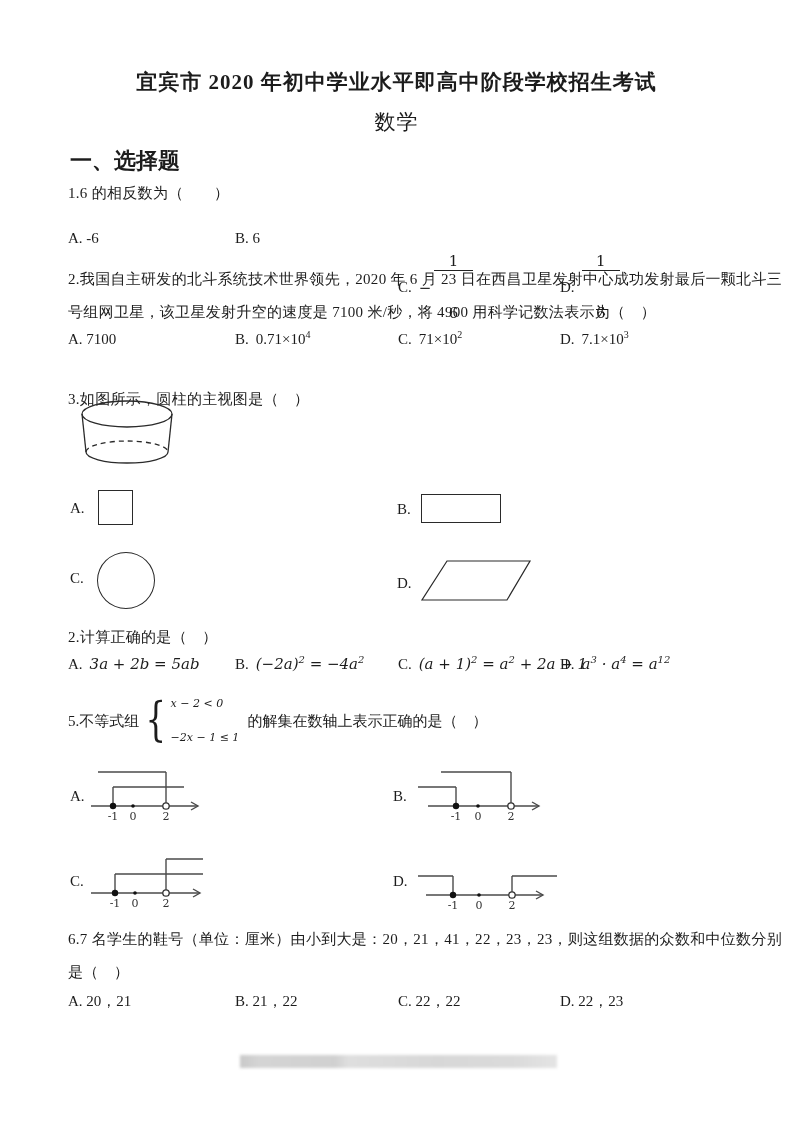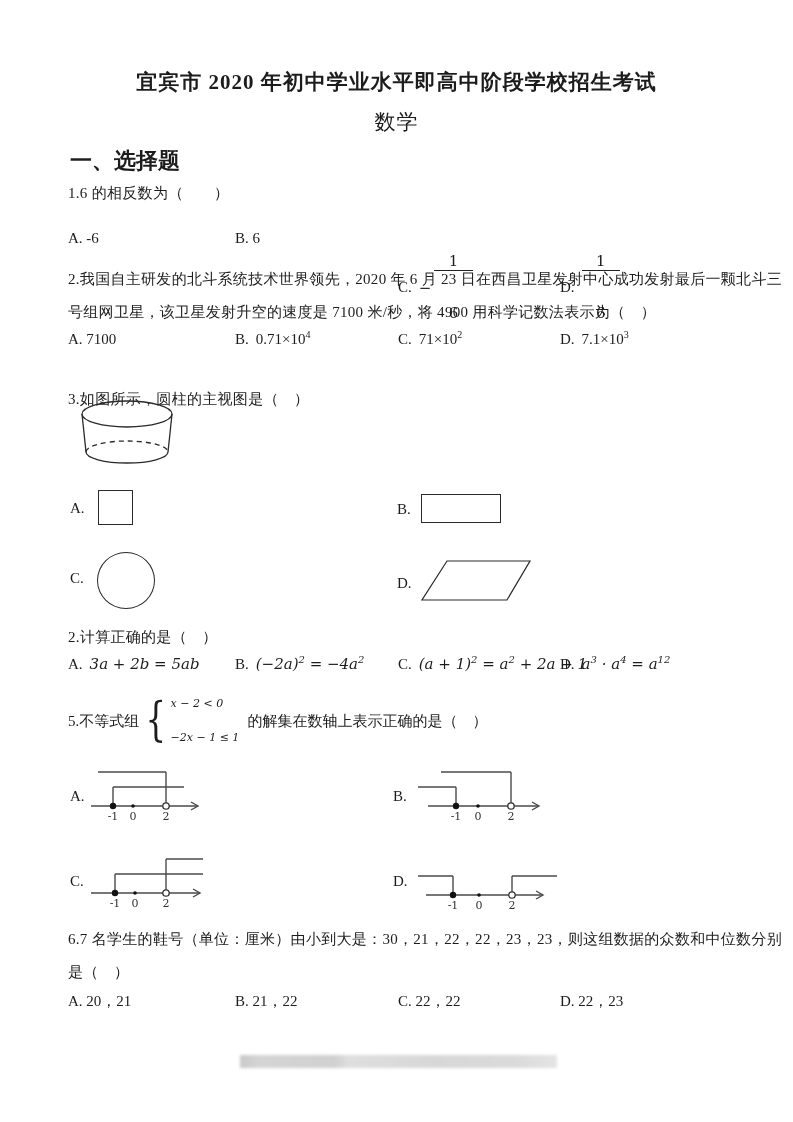--- a/index.html
+++ b/index.html
@@ -199,21 +199,21 @@
       <polyline points="123,42 130,46 123,50"></polyline>
       <circle class="dotf" cx="40" cy="46" r="3.2"></circle>
       <circle class="dotf" cx="66" cy="46" r="1.8"></circle>
       <circle class="doto" cx="99" cy="46" r="3.2"></circle>
       <text x="40" y="60" text-anchor="middle">-1</text>
       <text x="66" y="60" text-anchor="middle">0</text>
       <text x="99" y="60" text-anchor="middle">2</text>
     </svg>
   </div>
 
-  <div class="stem" style="top:930px">6.7 名学生的鞋号（单位：厘米）由小到大是：30，21，22，22，23，23，则这组数据的众数和中位数分别</div>
+  <div class="stem" style="top:930px">6.7 名学生的鞋号（单位：厘米）由小到大是：20，21，41，22，23，23，则这组数据的众数和中位数分别</div>
   <div class="stem" style="top:963px">是（　）</div>
   <div class="row" style="top:992px">
     <span class="opt" style="left:0;top:0">A. 20，21</span>
     <span class="opt" style="left:167px;top:0">B. 21，22</span>
     <span class="opt" style="left:330px;top:0">C. 22，22</span>
     <span class="opt" style="left:492px;top:0">D. 22，23</span>
   </div>
 
   <div class="wm"></div>
 

